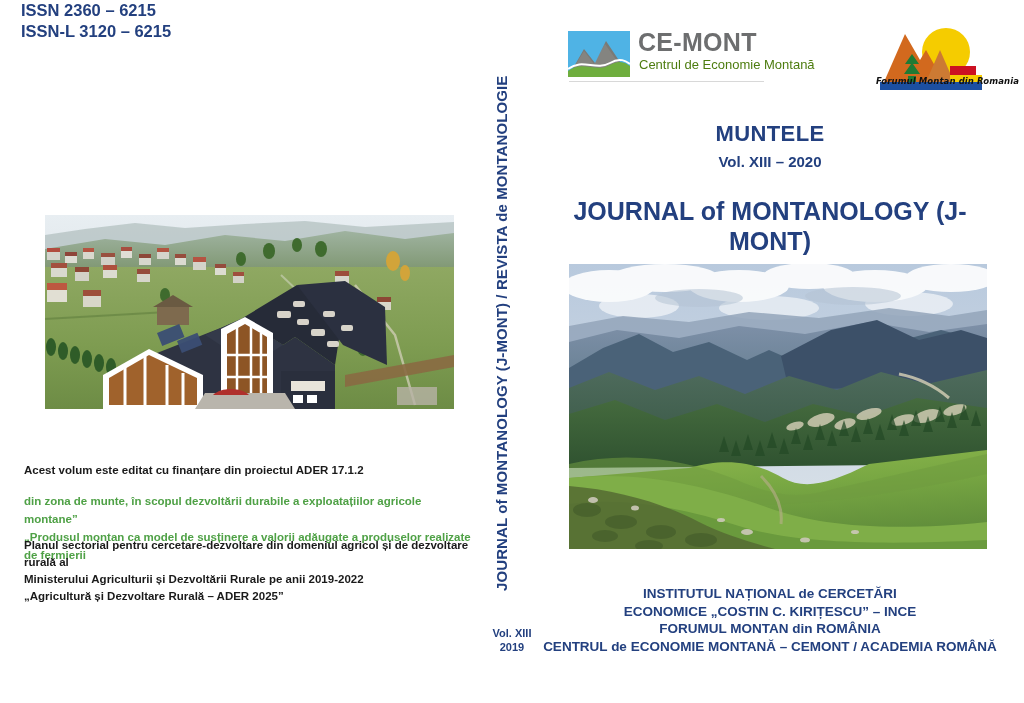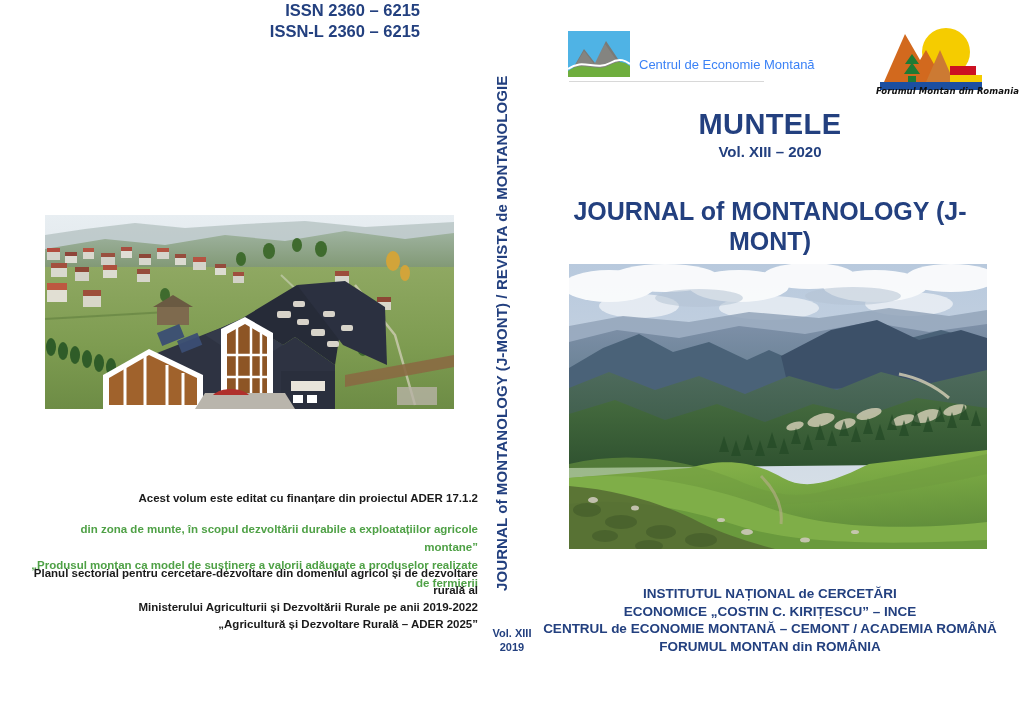--- a/index.html
+++ b/index.html
@@ -41,21 +41,21 @@
     font-size: 25px;
     font-weight: 700;
     letter-spacing: 0.3px;
     line-height: 28px;
     white-space: nowrap;
   }
   .logo-cemont .tagline {
     position: absolute;
     left: 71px;
     top: 29px;
-    color: #3b82f6;
+    color: #4d7c0f;
     font-size: 13px;
     font-weight: 400;
     line-height: 16px;
     white-space: nowrap;
     text-align: center;
   }
   .logo-cemont .rule {
     position: absolute;
     left: 1px;
     top: 53px;
@@ -68,21 +68,21 @@
     position: absolute;
     left: 874px;
     top: 26px;
     width: 114px;
     height: 82px;
   }
   .logo-forum .fm-svg { position: absolute; left: 0; top: 0; }
   .logo-forum .fm-label {
     position: absolute;
     left: 2px;
-    top: 60px;
+    top: 50px;
     width: 112px;
     text-align: center;
     font-family: "DejaVu Sans", sans-serif;
     font-size: 8.5px;
     font-weight: 700;
     font-style: italic;
     color: #111111;
     letter-spacing: 0.1px;
     white-space: nowrap;
   }
@@ -102,22 +102,21 @@
     left: 569px;
     top: 264px;
     width: 418px;
     height: 285px;
   }
 
   .backtext {
     position: absolute;
     left: 24px;
     width: 454px;
-    text-align: right;
-    margin-top: 28px;
+    text-align: left;
   }
   .funding-line {
     top: 462px;
     color: #1a1a1a;
     font-size: 11.5px;
     font-weight: 700;
     line-height: 16px;
   }
   .project-title {
     top: 492px;
@@ -134,21 +133,22 @@
     line-height: 17px;
   }
   .issn-block {
     top: 626px;
     left: 24px;
     width: 420px;
     color: #23407f;
     font-size: 16.5px;
     font-weight: 700;
     line-height: 21px;
-    text-align: right;
+    text-align: left;
+    padding-left: 21px;
   }
   .volmark {
     position: absolute;
     left: 487px;
     top: 626px;
     width: 50px;
     text-align: center;
     color: #23407f;
     font-size: 11px;
     font-weight: 700;
@@ -184,24 +184,25 @@
   
   .front-head {
     position: absolute;
     left: 540px;
     top: 110px;
     width: 460px;
     text-align: center;
     color: #23407f;
   }
   .front-head .t1 {
-    font-size: 29px;
+    font-size: 22px;
     font-weight: 700;
     line-height: 28px;
     letter-spacing: 0.4px;
+    margin-top: 10px;
   }
   .front-head .t2 {
     font-size: 15px;
     font-weight: 700;
     line-height: 27px;
   }
   .front-sub {
     position: absolute;
     left: 540px;
     top: 196px;
@@ -232,20 +233,21 @@
   <div class="logo-cemont">
     <div class="mark">
       <svg width="62" height="46" viewBox="0 0 62 46" xmlns="http://www.w3.org/2000/svg">
         <rect x="0" y="0" width="62" height="46" fill="#4fb3e5"></rect>
         <path d="M0 46 L16 18 L27 32 L38 10 L62 46 Z" fill="#7a7a76"></path>
         <path d="M0 46 L16 20 L26 33 L37 13 L60 46 Z" fill="#ffffff" opacity="0.08"></path>
         <path d="M0 40 C 14 29, 28 42, 42 34 C 52 28, 58 32, 62 35 L62 46 L0 46 Z" fill="#6fae3e"></path>
         <path d="M0 38 C 14 27, 28 40, 42 32 C 52 26, 58 30, 62 33" fill="none" stroke="#ffffff" stroke-width="2"></path>
       </svg>
     </div>
+    <div class="brand">CE-MONT</div>
     <div class="tagline">Centrul de Economie Montană</div>
     <div class="rule"></div>
   </div>
 
   <div class="logo-forum">
     <svg class="fm-svg" width="114" height="66" viewBox="0 0 114 66" xmlns="http://www.w3.org/2000/svg">
       <circle cx="72" cy="26" r="24" fill="#f5cc00"></circle>
       <path d="M10 56 L31 8 L46 34 L52 24 L70 56 Z" fill="#d2691e"></path>
       <path d="M52 56 L66 24 L80 56 Z" fill="#cc7a33"></path>
       <path d="M38 56 L38 48 L30 48 L37 38 L31 38 L38 28 L45 38 L39 38 L46 48 L38 48 Z" fill="#1f7a34"></path>
@@ -414,21 +416,21 @@
   </div>
 
   <div class="backtext plan-block">
     <div>Planul sectorial pentru cercetare-dezvoltare din domeniul agricol și de dezvoltare rurală al</div>
     <div>Ministerului Agriculturii și Dezvoltării Rurale pe anii 2019-2022</div>
     <div>„Agricultură și Dezvoltare Rurală – ADER 2025”</div>
   </div>
 
   <div class="issn-block">
     <div>ISSN 2360 – 6215</div>
-    <div>ISSN-L 2360 – 6215</div>
+    <div>ISSN-L 3120 – 6215</div>
   </div>
 
   <div class="volmark">
     <div>Vol. XIII</div>
     <div>2019</div>
   </div>
 
   <div class="spine">
     <div class="spine-text">JOURNAL of MONTANOLOGY (J-MONT) / REVISTA de MONTANOLOGIE</div>
   </div>
@@ -557,17 +559,17 @@
         <ellipse cx="152" cy="256" rx="4" ry="2"></ellipse>
       </g>
 
       <path d="M192 212 C 206 226, 214 242, 212 260" stroke="#b9ae8c" stroke-width="3" fill="none" opacity="0.6"></path>
     </svg>
   </div>
 
   <div class="front-foot">
     <div>INSTITUTUL NAȚIONAL de CERCETĂRI</div>
     <div>ECONOMICE „COSTIN C. KIRIȚESCU” – INCE</div>
+    <div>FORUMUL MONTAN din ROMÂNIA</div>
     <div>CENTRUL de ECONOMIE MONTANĂ – CEMONT / ACADEMIA ROMÂNĂ</div>
-    <div>FORUMUL MONTAN din ROMÂNIA</div>
   </div>
 
 </div>
 
 </body></html>

